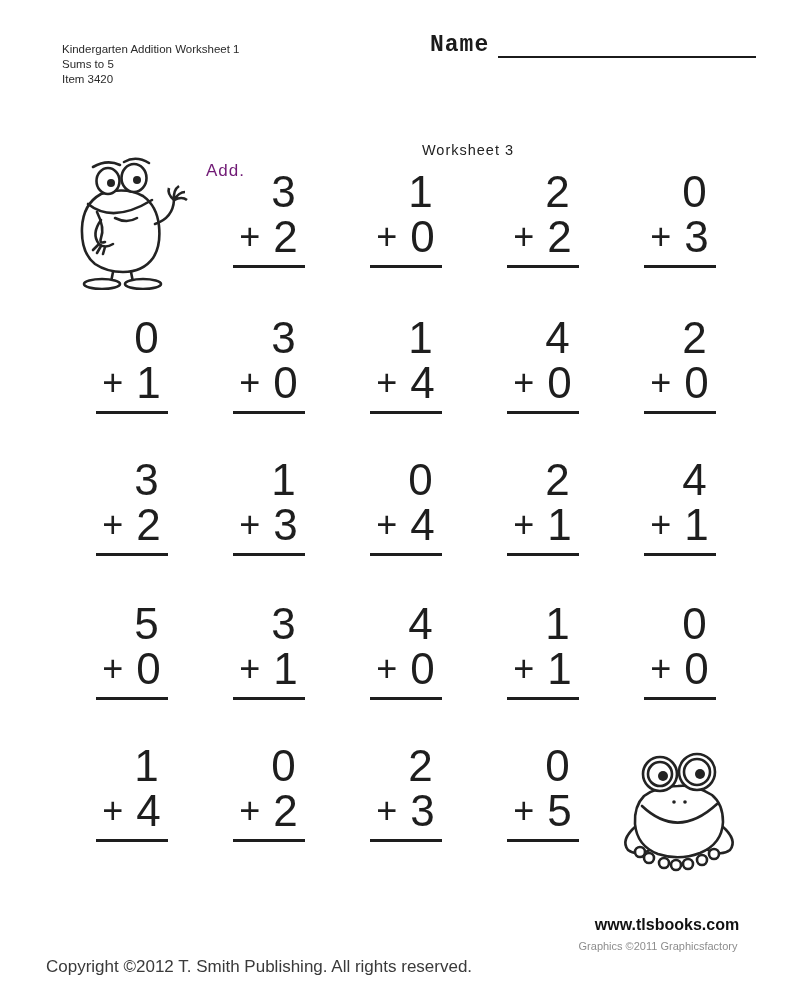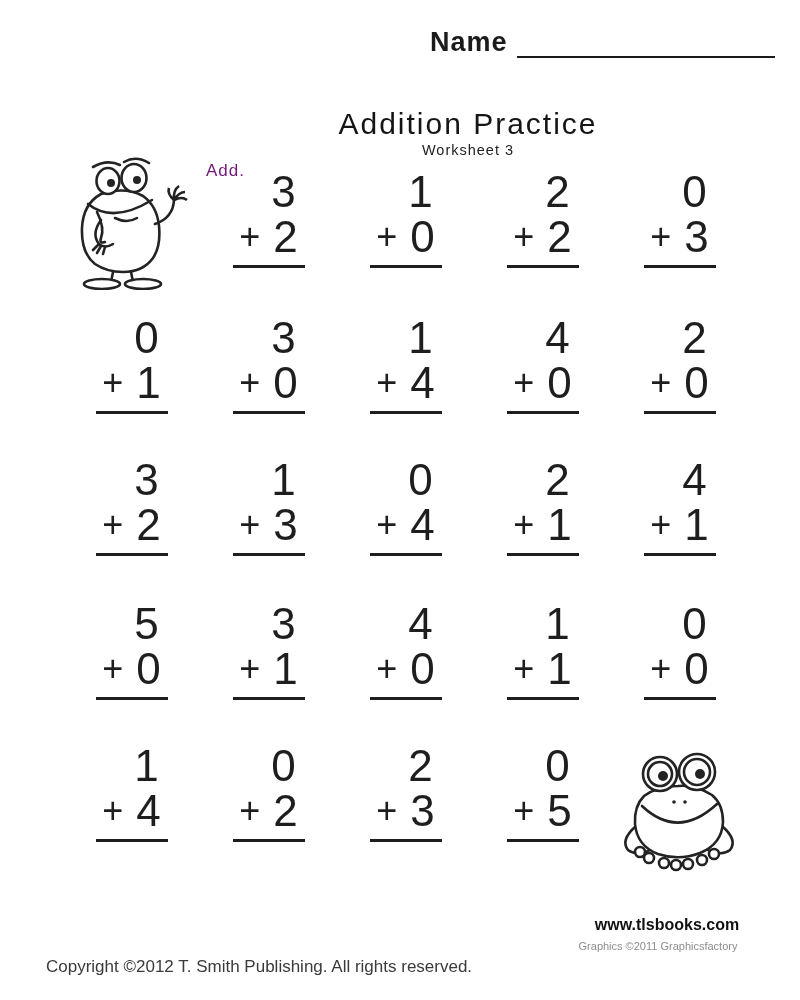--- a/index.html
+++ b/index.html
@@ -11,21 +11,21 @@
     position:relative;
     overflow:hidden;
   }
   .page { position:absolute; inset:0; background:#ffffff; }
 
   
   .meta { position:absolute; left:62px; top:42px; font-size:11.5px; line-height:15px; color:#2a2a2a; }
 
   
   .name-block { position:absolute; left:430px; top:26px; display:flex; align-items:flex-end; }
-  .name-label { font-family:Liberation Sans, sans-serif; font-weight:700; font-size:27px; letter-spacing:1px; color:#1b1b1b; }
+  .name-label { font-family:Liberation Mono, monospace; font-weight:700; font-size:23px; letter-spacing:1px; color:#1b1b1b; }
   .name-line { width:258px; height:30px; border-bottom:2.5px solid #1b1b1b; margin-left:9px; }
 
   
   .title { position:absolute; left:468px; top:107px; transform:translateX(-50%);
            font-size:30px; font-weight:400; letter-spacing:2px; white-space:nowrap; color:#151515; }
   .subtitle { position:absolute; left:468px; top:142px; transform:translateX(-50%);
               font-size:14.5px; letter-spacing:1px; white-space:nowrap; color:#222; }
 
   .add-label { position:absolute; left:206px; top:161px; font-size:17px; letter-spacing:1px; color:#701a75; }
 
@@ -50,27 +50,31 @@
              font-weight:700; font-size:16px; white-space:nowrap; color:#111; }
   .credit { position:absolute; left:658px; top:940px; transform:translateX(-50%);
             font-size:11px; color:#8d8d8d; white-space:nowrap; }
   .copyright { position:absolute; left:46px; top:957px; font-size:17px; color:#3a3a3a; white-space:nowrap; }
 </style>
 </head>
 <body>
 
 <div class="page">
 
+  <div class="meta">
+    <div>Kindergarten Addition Worksheet 1</div>
+    <div>Sums to 5</div>
+    <div>Item 3420</div>
+  </div>
 
   <div class="name-block">
     <span class="name-label">Name</span>
     <span class="name-line"></span>
   </div>
 
-  <div class="title">Addition Practice</div>
   <div class="subtitle">Worksheet 3</div>
 
   <div class="add-label">Add.</div>
 
   <svg class="frog-tl" viewBox="0 0 140 140" aria-hidden="true">
 
     <path class="fillw" d="M46,44 Q28,54 27,78 Q26,103 40,114 Q52,122 68,122 Q88,122 98,108 Q106,96 104,76 Q102,56 88,46 Q70,36 46,44 Z"></path>
 
     <path class="ln" d="M100,74 Q118,68 119,50"></path>
     <path class="fillw" d="M119,50 Q112,44 114,38 M119,50 Q118,40 124,36 M119,50 Q124,42 130,42 M119,50 Q127,46 132,50"></path>

